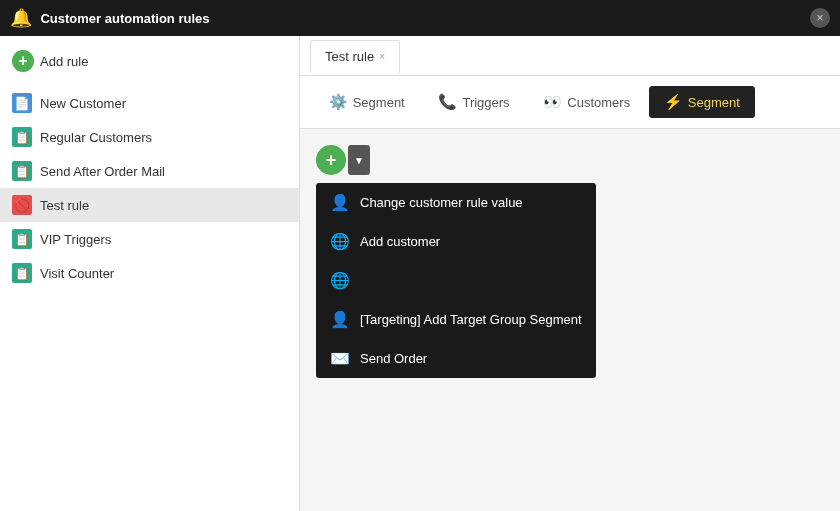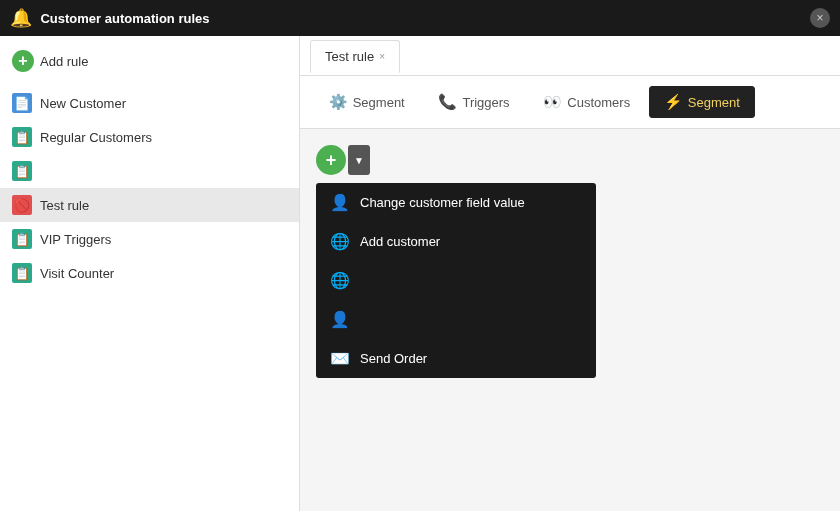--- a/index.html
+++ b/index.html
@@ -266,20 +266,21 @@
       <li class="sidebar-item">
         <span class="rule-icon rule-icon-blue">📄</span>
         <span>New Customer</span>
       </li>
       <li class="sidebar-item">
         <span class="rule-icon rule-icon-teal">📋</span>
         <span>Regular Customers</span>
       </li>
       <li class="sidebar-item">
         <span class="rule-icon rule-icon-teal">📋</span>
+        <span>Send After Order Mail</span>
       </li>
       <li class="sidebar-item active">
         <span class="rule-icon rule-icon-red">🚫</span>
         <span>Test rule</span>
       </li>
       <li class="sidebar-item">
         <span class="rule-icon rule-icon-teal">📋</span>
         <span>VIP Triggers</span>
       </li>
       <li class="sidebar-item">
@@ -320,31 +321,32 @@
     <div class="content-body">
 
       <div class="action-btn-row">
         <button class="action-add-btn">+</button>
         <div class="action-dropdown-btn">▼</div>
       </div>
 
       <div class="dropdown-menu">
         <div class="dropdown-item">
           <span class="dropdown-item-icon">👤</span>
-          <span>Change customer field value</span>
+          <span>Change customer rule value</span>
         </div>
         <div class="dropdown-item">
           <span class="dropdown-item-icon">🌐</span>
           <span>Add customer</span>
         </div>
         <div class="dropdown-item">
           <span class="dropdown-item-icon">🌐</span>
         </div>
         <div class="dropdown-item">
           <span class="dropdown-item-icon">👤</span>
+          <span>[Targeting] Add Target Group Segment</span>
         </div>
         <div class="dropdown-item">
           <span class="dropdown-item-icon">✉️</span>
           <span>Send Order</span>
         </div>
       </div>
     </div>
 
   </div>
 </div>

